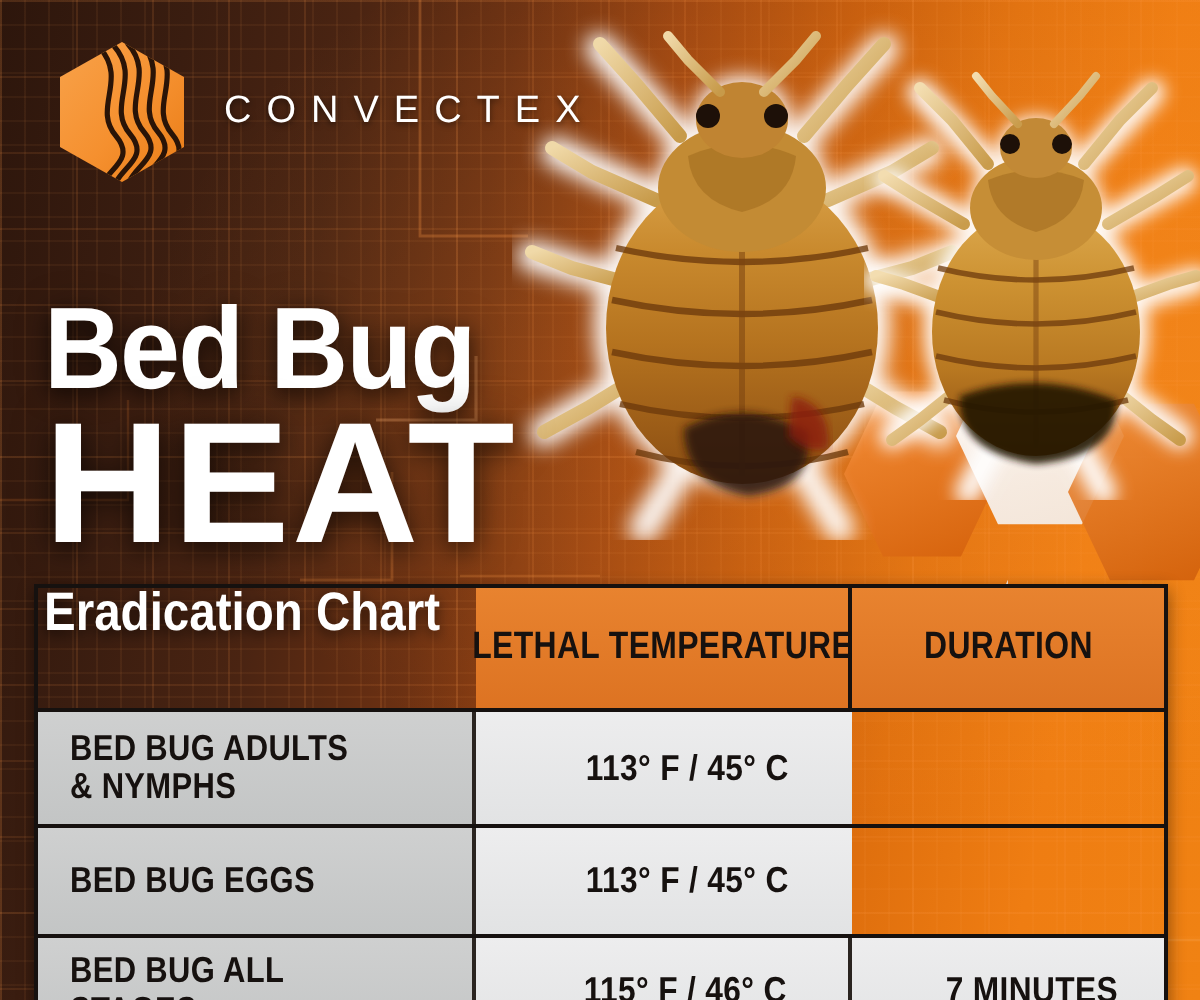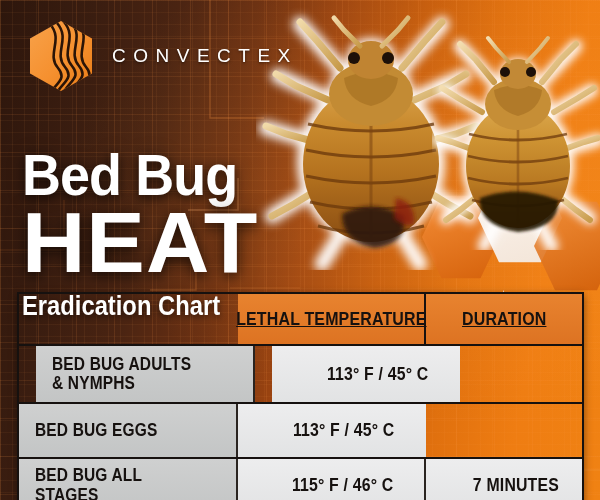--- a/index.html
+++ b/index.html
@@ -104,41 +104,40 @@
     font-family:"Liberation Sans", sans-serif;
     font-weight:700;color:#16110f;
     text-align:center;
     letter-spacing:.2px;
   }
   .c1{width:219px;}
   .c2{width:188px;}
   .c3{width:156px;}
   .head .cell{
     background:linear-gradient(180deg,#e8832f 0%,#dd7322 100%);
-    height:50px;font-size:19px;
+    height:60px;font-size:19px;
     transform:none;
     border-right:2px solid #16110f;
-    text-decoration:underline;
   }
   .head .cell:last-child{border-right:none;text-align:right;}
   .head .c1{background:transparent;border-right:none;}
   .head .hdtxt{transform:scaleX(.84);display:block;white-space:nowrap;}
 
   .body-row{border-top:2px solid #16110f;}
   .body-row:first-child{border-top:none;}
   .body-row .cell{height:53px;font-size:18px;border-right:2px solid #2a2420;padding-left:24px;}
   .body-row .cell:last-child{border-right:none;}
   .body-row .c1{
     background:linear-gradient(180deg,#cfd0d0 0%,#c3c5c5 100%);
     justify-content:flex-start;padding-left:16px;text-align:left;
   }
   .body-row .c2,.body-row .c3{
     background:linear-gradient(180deg,#ededee 0%,#e2e3e4 100%);
   }
-  .row-tall .cell{height:56px;margin-left:17px;}
+  .row-tall .cell{height:56px;}
   .lbl{transform:scaleX(.86);transform-origin:left center;display:block;line-height:1.06;white-space:pre-line;}
   .val{transform:scaleX(.88);display:block;white-space:nowrap;}
 </style>
 </head>
 <body>
 
 <div class="poster">
 
   <div class="grid"></div>
   <div class="grid2"></div>

